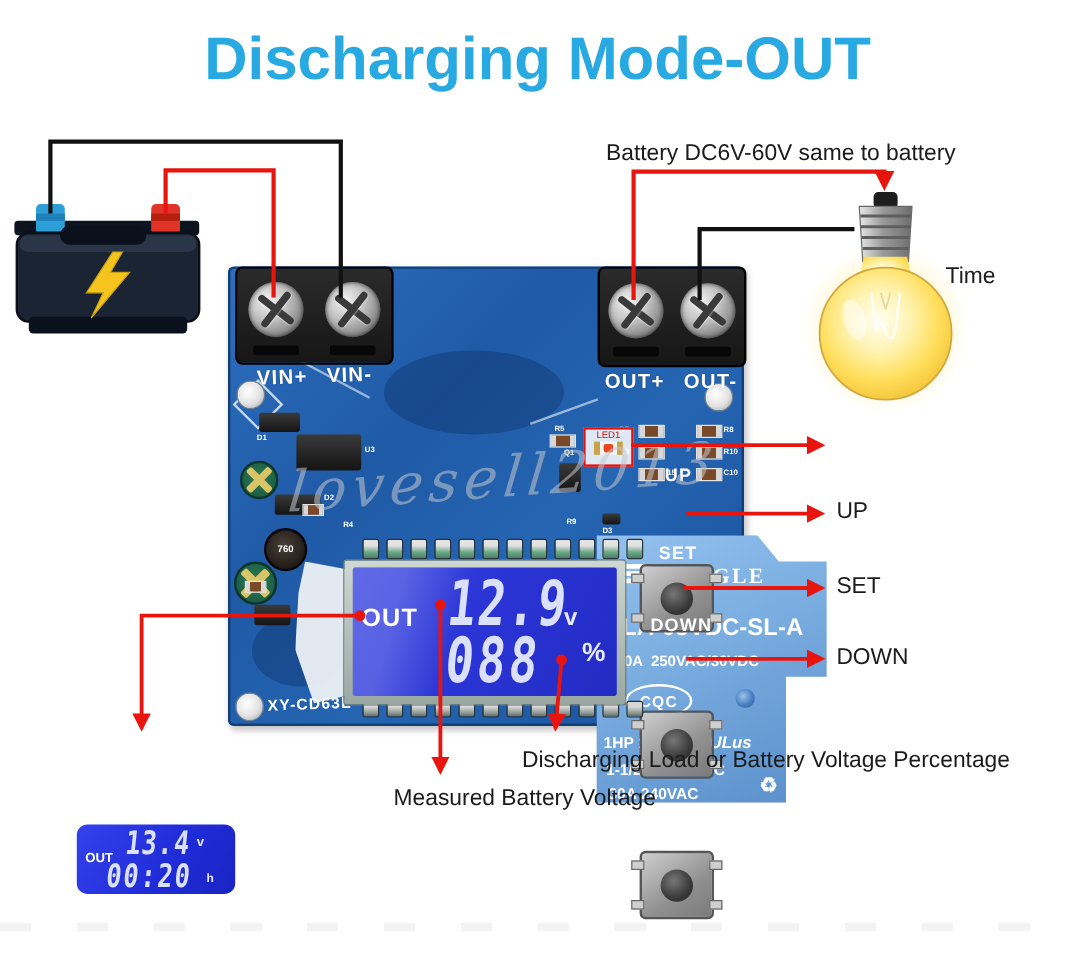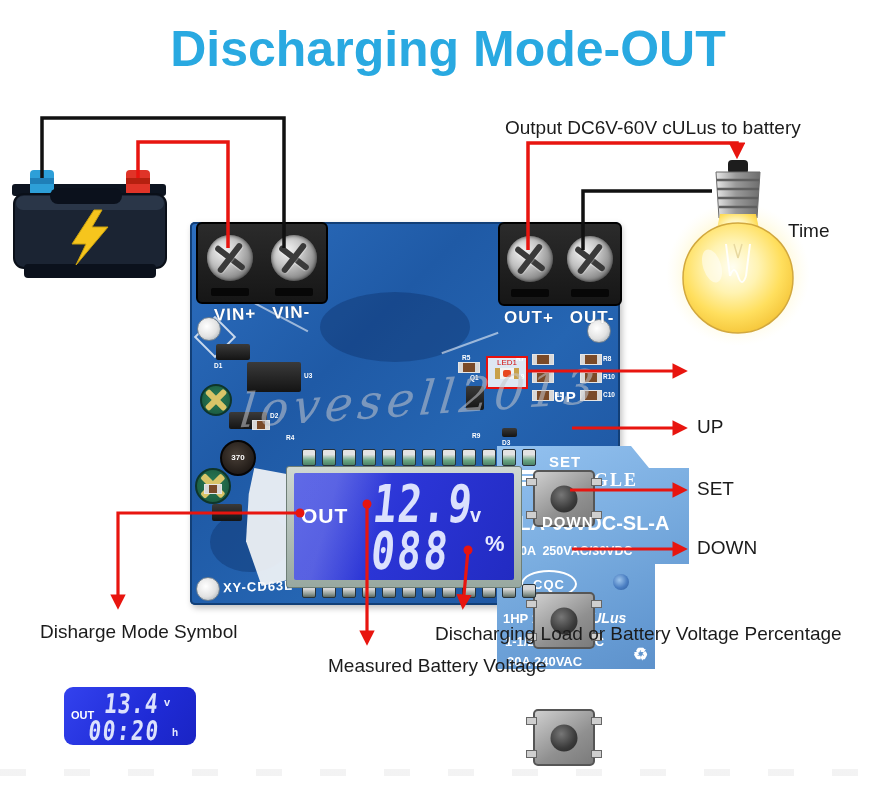--- a/index.html
+++ b/index.html
@@ -148,21 +148,21 @@
     <rect x="68" y="12" width="20" height="14" rx="4" fill="#1d1d1d"></rect>
     <polygon points="56,24 100,24 97,70 59,70" fill="url(#metal)" stroke="#6a6a6a"></polygon>
     <path d="M57,32h42M57,41h42M58,50h40M59,59h38" stroke="#5f5f5f" stroke-width="2.5" fill="none"></path>
     <polygon points="60,66 96,66 102,96 54,96" fill="url(#glass)"></polygon>
     <circle cx="78" cy="130" r="55" fill="url(#glass)" stroke="#d2a83e" stroke-width="1.5"></circle>
     <path d="M66,96 L70,128 M90,96 L86,128 M70,128 q4,-12 8,0 q4,12 8,0" stroke="#ffffff" stroke-width="2" fill="none" opacity=".9"></path>
     <path d="M74,96 l4,14 M82,96 l-4,14" stroke="#e8d9a0" stroke-width="1.5" fill="none"></path>
     <ellipse cx="52" cy="118" rx="9" ry="17" fill="#ffffff" opacity=".5" transform="rotate(-18 52 118)"></ellipse>
   </svg>
   <div class="abs note" style="left:788px;top:220px">Time</div>
-  <div class="abs note" style="left:505px;top:117px">Output DC6V-60V cULus to battery</div>
+  <div class="abs note" style="left:505px;top:117px">Battery DC6V-60V same to battery</div>
 
   <div class="abs pcb">
 
     <div class="abs patch" style="left:130px;top:70px;width:150px;height:70px"></div>
     <div class="abs patch" style="left:20px;top:290px;width:80px;height:60px"></div>
     <div class="abs tri-trace" style="left:10px;top:100px"></div>
     <div class="abs trace" style="left:52px;top:92px;width:70px;height:2px;transform:rotate(28deg)"></div>
     <div class="abs trace" style="left:250px;top:120px;width:60px;height:2px;transform:rotate(-20deg)"></div>
 
     <div class="abs hole" style="left:7px;top:95px"></div>
@@ -240,21 +240,21 @@
     <div class="abs ref" style="left:96px;top:212px">R4</div>
     <div class="abs cap" style="left:10px;top:162px;width:28px;height:28px">
         <i class="c1"></i>
         <i class="c2"></i>
       </div>
     <div class="abs cap" style="left:5px;top:214px;width:32px;height:32px">
         <i class="c1"></i>
         <i class="c2"></i>
       </div>
     <div class="abs inductor" style="left:30px;top:218px;width:32px;height:32px">
-      <span class="ref" style="font-size:8px">370</span>
+      <span class="ref" style="font-size:8px">760</span>
     </div>
     <div class="abs blackpart" style="left:22px;top:282px;width:30px;height:17px"></div>
     <div class="abs smd" style="left:62px;top:198px;width:16px;height:8px"></div>
     <div class="abs smd" style="left:14px;top:262px;width:16px;height:8px"></div>
 
     <div class="abs ref" style="left:272px;top:132px">R5</div>
     <div class="abs smd" style="left:268px;top:140px"></div>
     <div class="abs smd" style="left:342px;top:132px"></div>
     <div class="abs ref" style="left:326px;top:133px">R7</div>
     <div class="abs smd" style="left:390px;top:132px"></div>
@@ -368,21 +368,20 @@
     <circle cx="367" cy="504" r="4.5" fill="#e8150f"></circle>
     <path d="M367,504 V642" stroke="#e8150f" stroke-width="3.2" fill="none" marker-end="url(#arr)"></path>
     <circle cx="468" cy="550" r="4.5" fill="#e8150f"></circle>
     <path d="M468,550 L463,606" stroke="#e8150f" stroke-width="3.2" fill="none" marker-end="url(#arr)"></path>
   </svg>
 
   <div class="abs note" style="left:697px;top:416px">UP</div>
   <div class="abs note" style="left:697px;top:478px">SET</div>
   <div class="abs note" style="left:697px;top:537px">DOWN</div>
 
-  <div class="abs note" style="left:40px;top:621px">Disharge Mode Symbol</div>
   <div class="abs note" style="left:435px;top:623px">Discharging Load or Battery Voltage Percentage</div>
   <div class="abs note" style="left:328px;top:655px">Measured Battery Voltage</div>
 
   <div class="abs minilcd">
     <div class="abs" style="left:7px;top:22px;color:#fff;font-weight:bold;font-size:11px">OUT</div>
     <div class="abs seg" style="left:42px;top:3px;font-size:27px;letter-spacing:1px;transform:skewX(-6deg) scaleX(.78)">13.4</div>
     <div class="abs lcd-unit" style="left:100px;top:9px;font-size:11px">v</div>
     <div class="abs seg" style="left:26px;top:30px;font-size:27px;letter-spacing:2px;transform:skewX(-6deg) scaleX(.78)">00:20</div>
     <div class="abs lcd-unit" style="left:108px;top:40px;font-size:10px">h</div>
   </div>

